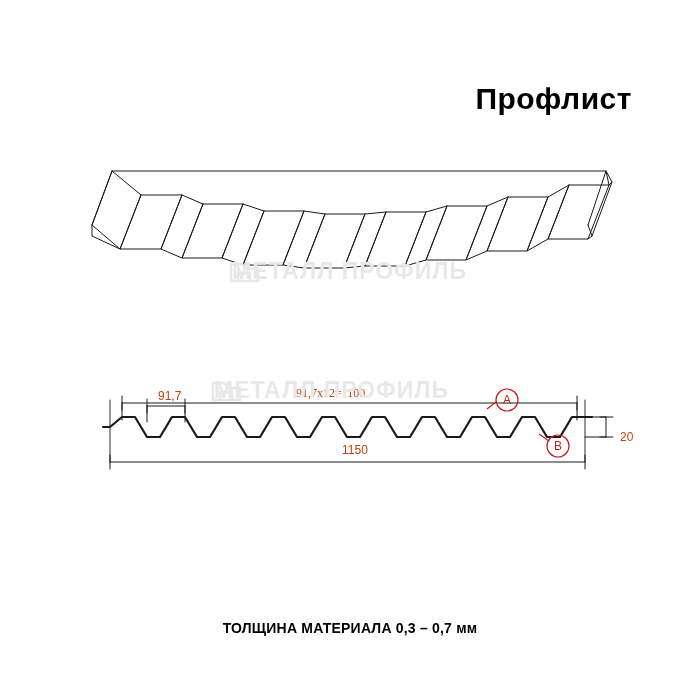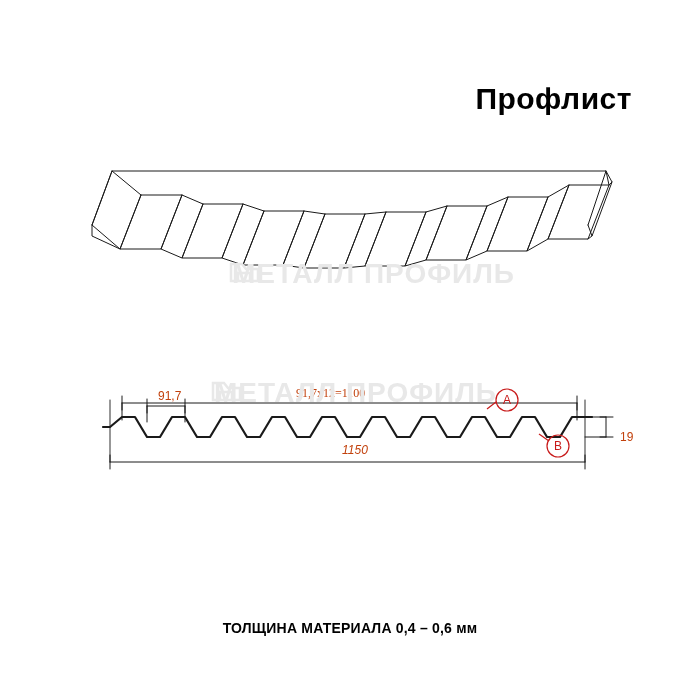--- a/index.html
+++ b/index.html
@@ -70,21 +70,20 @@
     left: 296px;
     font-family: Liberation Serif, serif;
   }
   .label-pitch {
     top: 389px;
     left: 158px;
   }
   .label-width {
     top: 443px;
     left: 342px;
-    font-style: italic;
   }
   .label-height {
     top: 430px;
     left: 620px;
   }
   .callout-letter {
     position: absolute;
     font-size: 12px;
     color: #c81a1a;
     font-weight: normal;
@@ -95,21 +94,21 @@
     top: 393px;
     left: 497px;
   }
   .callout-b {
     top: 439px;
     left: 548px;
   }
   .watermark {
     position: absolute;
     color: #e8e8e8;
-    font-size: 28px;
+    font-size: 23px;
     font-weight: bold;
     letter-spacing: 1px;
     white-space: nowrap;
     user-select: none;
   }
   .wm1 { top: 258px; left: 232px; }
   .wm2 { top: 377px; left: 214px; }
   .wm-icon {
     position: absolute;
     width: 44px;
@@ -195,32 +194,32 @@
       <circle cx="507" cy="400" r="11"></circle>
       <path d="M496,402 L487,409"></path>
       <circle cx="558" cy="446" r="11"></circle>
       <path d="M549,441 L539,434"></path>
     </g>
   </svg>
 
   <div class="label label-total">91,7x12=1100</div>
   <div class="label label-pitch">91,7</div>
   <div class="label label-width">1150</div>
-  <div class="label label-height">19</div>
+  <div class="label label-height">20</div>
 
   <div class="callout-letter callout-a">A</div>
   <div class="callout-letter callout-b">B</div>
 
   <svg class="wm-icon wmi1" viewBox="0 0 44 30">
     <path d="M3,25 L3,8 L14,8 L18,13 L30,13 L30,25 Z" fill="none" stroke="#e8e8e8" stroke-width="2.5"></path>
     <path d="M10,25 L10,17 L22,17 L22,25" fill="none" stroke="#e8e8e8" stroke-width="2.5"></path>
   </svg>
   <div class="watermark wm1">МЕТАЛЛ ПРОФИЛЬ</div>
 
   <svg class="wm-icon wmi2" viewBox="0 0 44 30">
     <path d="M3,25 L3,8 L14,8 L18,13 L30,13 L30,25 Z" fill="none" stroke="#e8e8e8" stroke-width="2.5"></path>
     <path d="M10,25 L10,17 L22,17 L22,25" fill="none" stroke="#e8e8e8" stroke-width="2.5"></path>
   </svg>
   <div class="watermark wm2">МЕТАЛЛ ПРОФИЛЬ</div>
 
-  <div class="footnote">ТОЛЩИНА МАТЕРИАЛА 0,4 – 0,6 мм</div>
+  <div class="footnote">ТОЛЩИНА МАТЕРИАЛА 0,3 – 0,7 мм</div>
 
 </div>
 
 </body></html>

